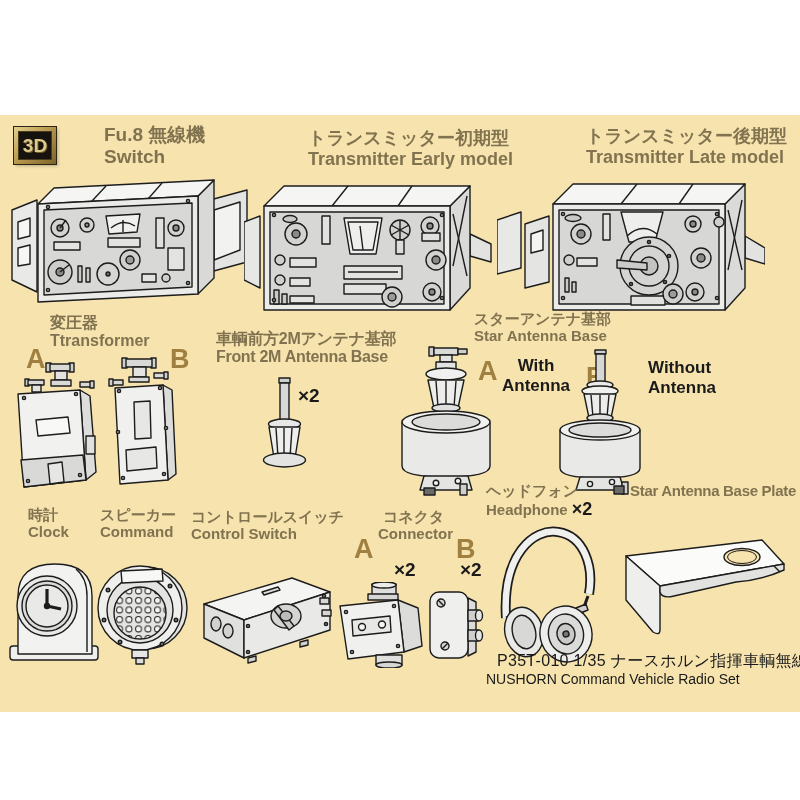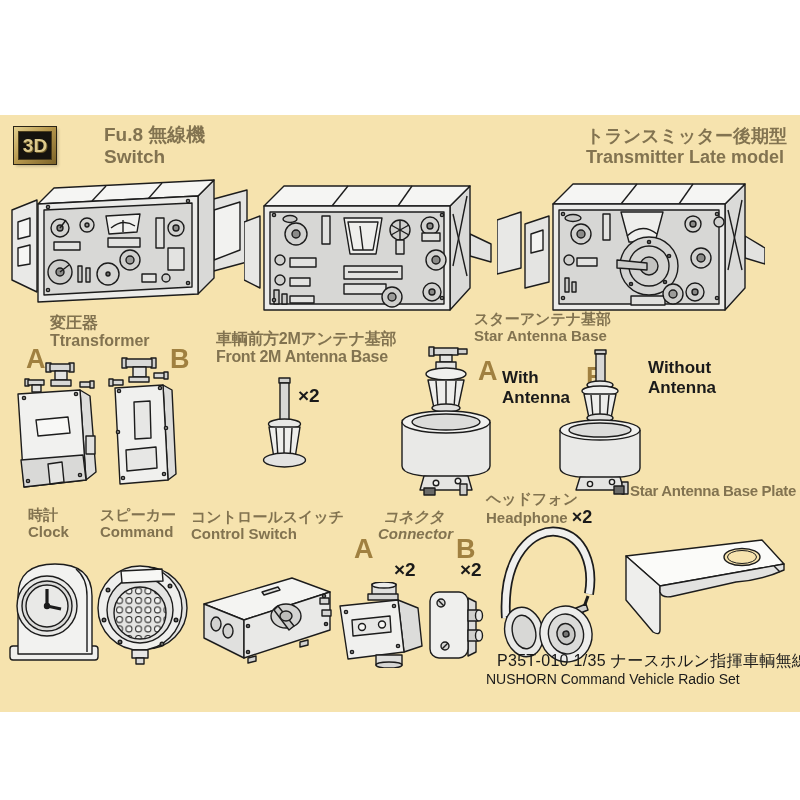--- a/index.html
+++ b/index.html
@@ -48,20 +48,24 @@
   <div class="panel"></div>
 
   <div class="badge">
     <div class="badge-inner">3D</div>
   </div>
 
   <div class="lbl f19" style="left:86px;top:124px;margin-left:18px;">
     <span class="jp">Fu.8 無線機</span>
     <span class="en">Switch</span>
   </div>
+  <div class="lbl f18" style="left:308px;top:128px;">
+    <span class="jp">トランスミッター初期型</span>
+    <span class="en">Transmitter Early model</span>
+  </div>
   <div class="lbl f18" style="left:586px;top:126px;">
     <span class="jp">トランスミッター後期型</span>
     <span class="en">Transmitter Late model</span>
   </div>
 
   <svg class="art" style="left:10px;top:170px;" width="240" height="138" viewBox="0 0 240 138">
     <g stroke="#1c1c1c" stroke-width="1.4" stroke-linejoin="round" fill="#ececea">
       <polygon points="2,40 27,30 27,122 2,110" fill="#e9e9e7"></polygon>
       <polygon points="8,52 20,48 20,66 8,69" fill="#f6f6f4"></polygon>
       <polygon points="8,78 20,75 20,94 8,96" fill="#f6f6f4"></polygon>
@@ -277,21 +281,21 @@
         <line x1="40" y1="52" x2="38" y2="81"></line>
       <ellipse cx="32.5" cy="84" rx="21" ry="7" fill="#e3e3e1"></ellipse>
     </g>
   </svg>
 
   <div class="lbl f15" style="left:474px;top:310px;">
     <span class="jp">スターアンテナ基部</span>
     <span class="en">Star Antenna Base</span>
   </div>
   <div class="letter" style="left:478px;top:358px;">A</div>
-  <div class="note" style="left:502px;top:368px;">
+  <div class="note" style="left:502px;top:356px;text-align:center;">
     <span style="display:block;">With</span>
     <span style="display:block;">Antenna</span>
   </div>
   <div class="letter" style="left:586px;top:364px;">B</div>
   <div class="note" style="left:648px;top:358px;">
     <span style="display:block;">Without</span>
     <span style="display:block;">Antenna</span>
   </div>
 
   <svg class="art" style="left:398px;top:344px;" width="96" height="152" viewBox="0 0 96 152">
@@ -345,30 +349,30 @@
     <span class="en">Clock</span>
   </div>
   <div class="lbl f15" style="left:100px;top:506px;">
     <span class="jp">スピーカー</span>
     <span class="en">Command</span>
   </div>
   <div class="lbl f15" style="left:191px;top:508px;">
     <span class="jp">コントロールスイッチ</span>
     <span class="en">Control Switch</span>
   </div>
-  <div class="lbl f15" style="left:378px;top:508px;font-style:italic;">
+  <div class="lbl f15" style="left:378px;top:508px;">
     <span class="jp" style="padding-left:5px;">コネクタ</span>
     <span class="en">Connector</span>
   </div>
   <div class="letter" style="left:354px;top:536px;">A</div>
   <div class="qty" style="left:394px;top:560px;">×2</div>
   <div class="letter" style="left:456px;top:536px;">B</div>
   <div class="qty" style="left:460px;top:560px;">×2</div>
 
-  <div class="lbl f15" style="left:486px;top:482px;margin-top:8px;">
+  <div class="lbl f15" style="left:486px;top:482px;">
     <span class="jp">ヘッドフォン</span>
     <span class="en hp-line2">
       <span>Headphone</span>
       <span class="q">×2</span>
     </span>
   </div>
 
   <div class="lbl f15 tight" style="left:630px;top:482px;">
     <span class="en">Star Antenna Base Plate</span>
   </div>

